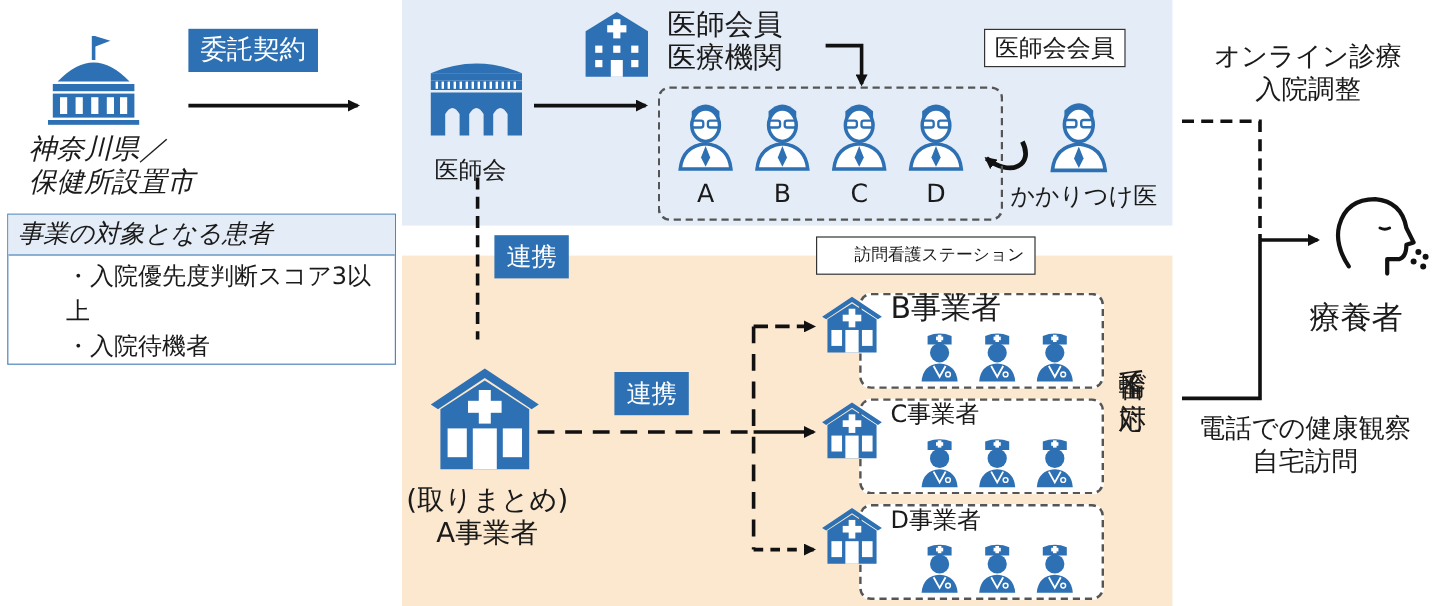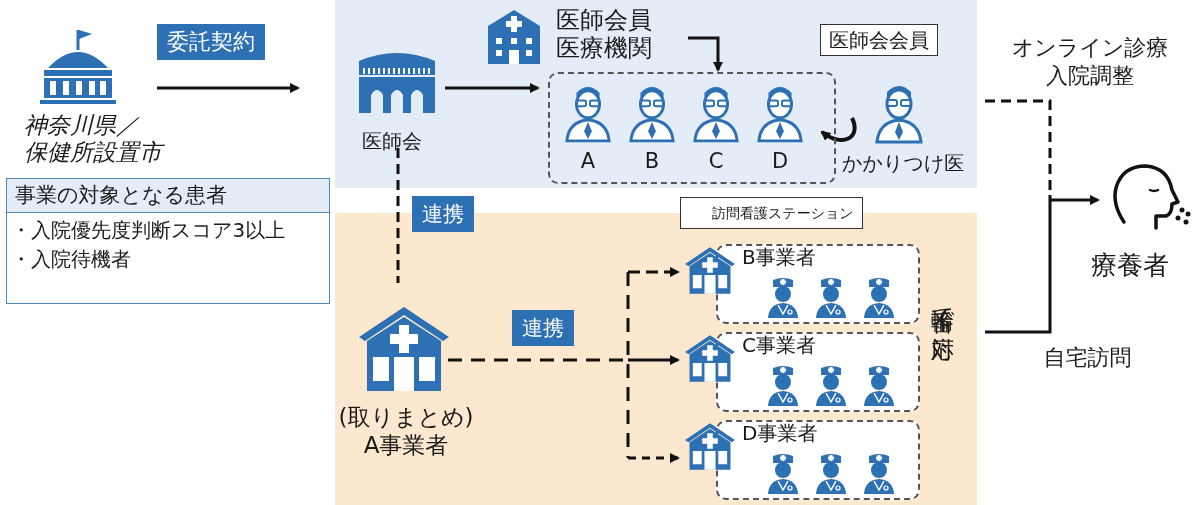--- a/index.html
+++ b/index.html
@@ -5,22 +5,22 @@
   html, body { margin:0; padding:0; }
   body { width:1200px; height:505px; background:#ffffff; position:relative; overflow:hidden;
          font-family:"DejaVu Sans", "Liberation Sans", sans-serif; color:#1a1a1a; }
   .abs { position:absolute; }
   .panel-blue { left:335px; top:0; width:642px; height:188px; background:#e4edf7; }
   .panel-tan { left:335px; top:213px; width:642px; height:292px; background:#fbe8cf; }
   .label-box { background:#2d70b3; color:#fff; font-size:22px; padding:4px 10px; line-height:28px; }
   .txt { font-size:21px; line-height:26px; white-space:nowrap; }
   .center { text-align:center; }
   .patients-box { left:6px; top:178px; width:322px; height:124px; border:1.5px solid #4f86bb; background:#fff; }
-  .patients-head { height:33px; background:#e4edf7; border-bottom:1.5px solid #4f86bb; font-size:21px; line-height:33px; padding-left:8px; }
-  .patients-list { padding:3px 4px; font-size:20px; line-height:29px; }
+  .patients-head { height:33px; background:#e4edf7; border-bottom:1.5px solid #4f86bb; font-size:21px; line-height:33px; padding-left:8px;font-style:italic; }
+  .patients-list { padding:3px 4px; font-size:20px; line-height:29px;margin-left:44px; }
   .framed { border:1.5px solid #333; background:#fff; font-size:20px; padding:1px 8px; line-height:28px; }
   .dash-box { border:2px dashed #555; border-radius:10px; }
   .icon { position:absolute; }
   svg { overflow:visible; }
 </style>
 </head>
 <body>
 
 <div class="abs panel-blue"></div>
 <div class="abs panel-tan"></div>
@@ -207,21 +207,21 @@
     <div class="abs dash-box" style="left: 716px; top: 244px; width: 200px; height: 76px; background: rgb(255, 255, 255);"></div>
     <div class="icon" style="left: 684px; top: 246px;"><svg width="52" height="48" viewBox="0 0 94 86">
         <path d="M2,32 L47,2 L92,32 L86,36 L47,10 L8,36 z" fill="#2d70b3"></path>
         <path d="M10,36 L47,12 L84,36 V86 H10 z" fill="#2d70b3"></path>
         <rect x="42" y="20" width="10" height="28" fill="#fff"></rect>
         <rect x="33" y="29" width="28" height="10" fill="#fff"></rect>
         <rect x="16" y="52" width="16" height="24" fill="#fff"></rect>
         <rect x="62" y="52" width="16" height="24" fill="#fff"></rect>
         <rect x="37" y="52" width="20" height="34" fill="#fff"></rect>
       </svg></div>
-    <div class="abs txt" style="left: 742px; top: 244px; font-size: 20px; text-align: right;">B事業者</div>
+    <div class="abs txt" style="left: 742px; top: 244px; font-size: 25px; text-align: right;">B事業者</div>
     <div class="icon" style="left: 766px; top: 276px;"><svg width="34" height="42" viewBox="0 0 34 42">
         <path d="M7,4 Q17,0 27,4 L27,11 L7,11 z" fill="#2d70b3"></path>
         <rect x="15.5" y="3" width="3" height="6" fill="#fff"></rect>
         <rect x="14" y="4.5" width="6" height="3" fill="#fff"></rect>
         <circle cx="17" cy="18" r="8" fill="#2d70b3"></circle>
         <path d="M2,42 Q3,28 17,27 Q31,28 32,42 z" fill="#2d70b3"></path>
         <path d="M12,29 L17,38 L22,29" fill="none" stroke="#fff" stroke-width="1.5"></path>
         <circle cx="24" cy="36" r="2" fill="none" stroke="#fff" stroke-width="1.2"></circle>
       </svg></div>
     <div class="icon" style="left: 814px; top: 276px;"><svg width="34" height="42" viewBox="0 0 34 42">
@@ -333,14 +333,15 @@
     <path d="M38,26 Q42,28 46,26" fill="none" stroke="#111" stroke-width="2.5" stroke-linecap="round"></path>
     <circle cx="70" cy="46" r="2.5" fill="#111"></circle>
     <circle cx="76" cy="50" r="2.5" fill="#111"></circle>
     <circle cx="66" cy="54" r="2.5" fill="#111"></circle>
     <circle cx="74" cy="58" r="2.5" fill="#111"></circle>
   </svg>
 </div>
 <div class="abs txt center" style="left:1070px;top:250px;width:120px;font-size:26px;line-height:30px;">療養者</div>
 
 <div class="abs txt center" style="left:975px;top:344px;width:225px;font-size:22px;line-height:28px;">
+  <div>電話での健康観察</div>
   <div>自宅訪問</div>
 </div>
 
 </body></html>

